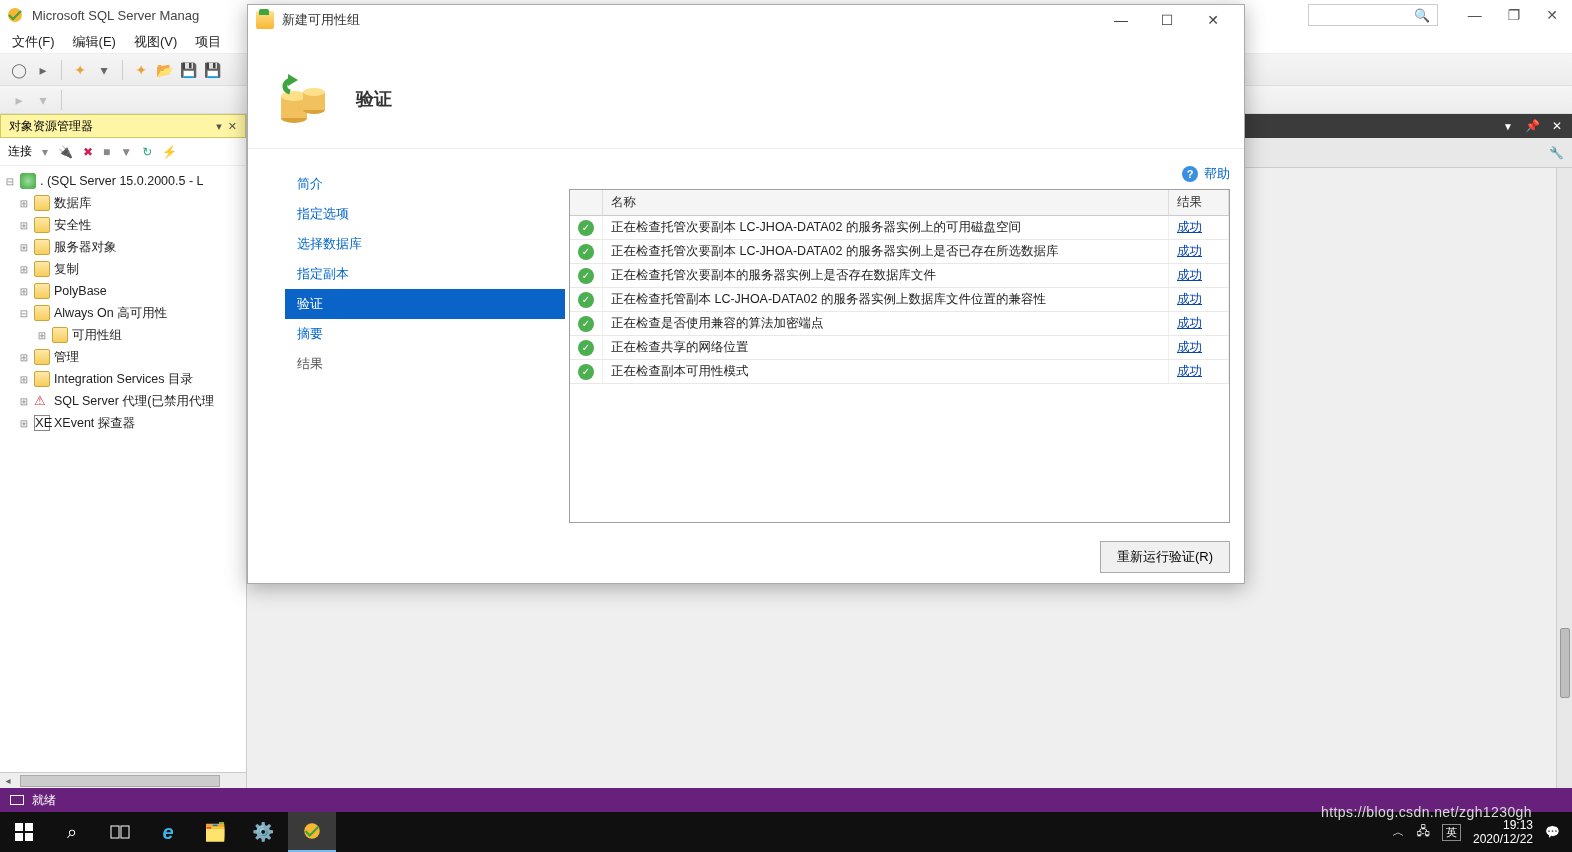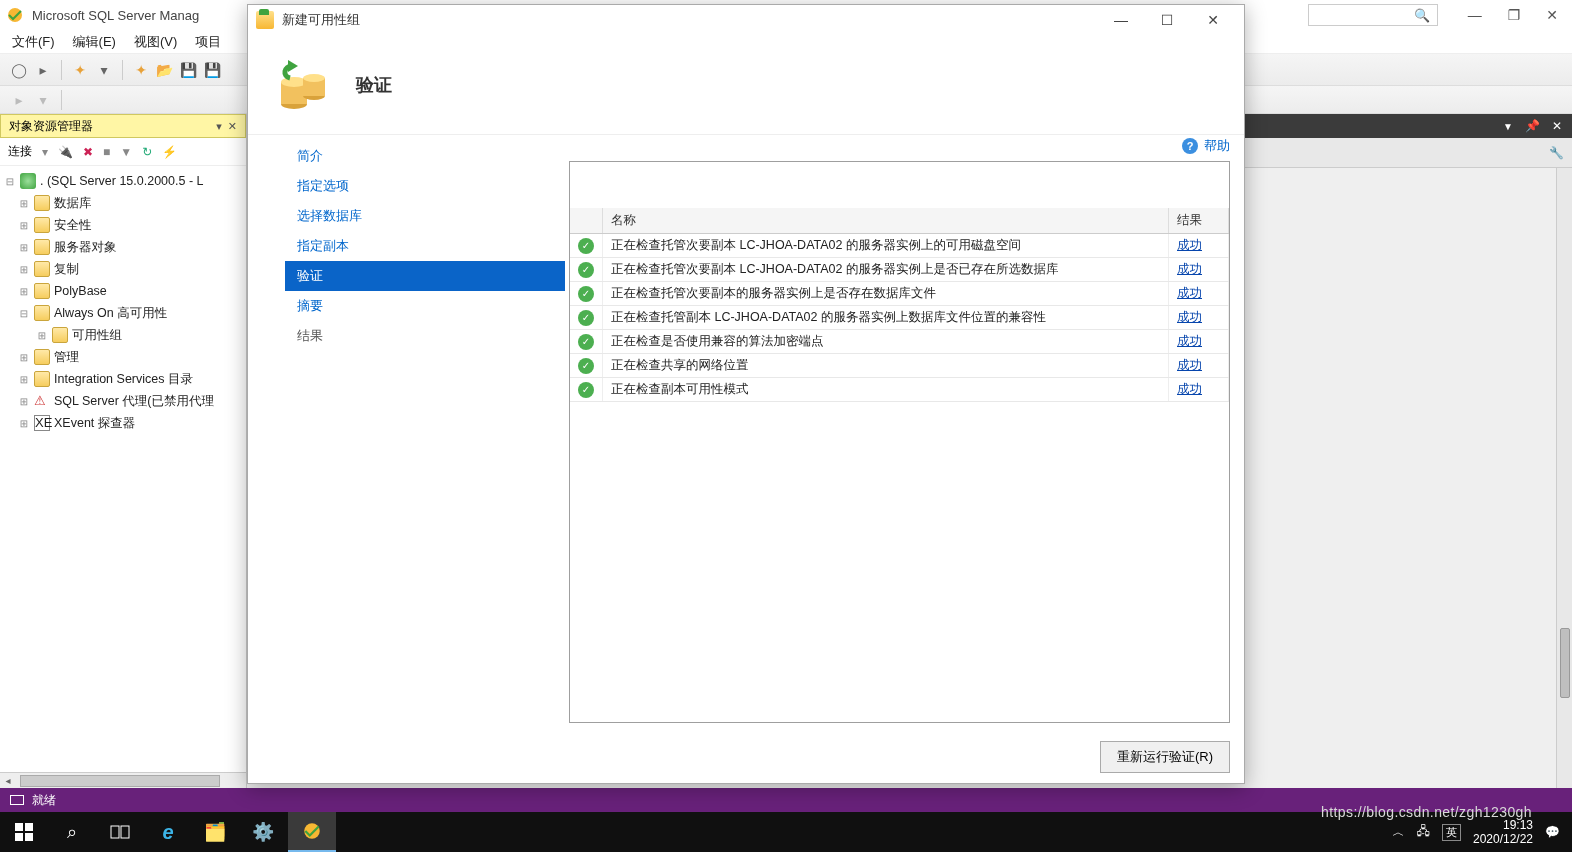--- a/index.html
+++ b/index.html
@@ -44,42 +44,42 @@
 .status-icon { width:14px; height:10px; border:1.5px solid #fff; display:inline-block }
 
 .taskbar { height: 40px; background: #101010; display: flex; align-items: center; padding: 0 0px; color: #fff; font-size: 12px; }
 .taskbar .tb-item { width: 48px; height: 40px; display: flex; align-items: center; justify-content: center; }
 .taskbar .tb-item.active { background: #3a3a3a; border-bottom: 2px solid #76b9ed; }
 .taskbar .tb-right { margin-left: auto; display: flex; align-items: center; gap: 12px; padding-right: 12px; }
 .taskbar .time-stack { text-align: right; line-height: 14px; font-size: 12px; }
 .watermark { position:absolute; right:40px; bottom:32px; color:#d8d8d8; font-size:14px; letter-spacing:0.4px; pointer-events:none; }
 
 
-.dialog { position: absolute; left: 247px; top: 4px; width: 998px; height: 780px; background: #fff; border: 1px solid #aaa; box-shadow: 0 4px 20px rgba(0,0,0,0.3); display: flex; flex-direction: column; z-index: 100; }
+.dialog { position: absolute; left: 247px; top: 4px; width: 998px; height: 580px; background: #fff; border: 1px solid #aaa; box-shadow: 0 4px 20px rgba(0,0,0,0.3); display: flex; flex-direction: column; z-index: 100; gap: 14px; }
 .dlg-title { height: 30px; display: flex; align-items: center; padding: 0 8px; font-size: 13px; color: #333; }
 .dlg-title .dlg-icon { width: 18px; height: 18px; margin-right: 8px; background: linear-gradient(#ffe08a,#f7b733); border-radius: 2px; position:relative }
 .dlg-title .dlg-icon::after { content:''; position:absolute; top:-2px; left:3px; width:10px; height:6px; background:#3fa33f; border-radius:2px 2px 0 0 }
 .dlg-title .spacer { flex: 1; }
 .dlg-win { display: flex; gap: 0; }
 .dlg-win div { width: 46px; height: 30px; display: flex; align-items: center; justify-content: center; font-size: 14px; color: #444; }
 .dlg-header { height: 100px; display: flex; align-items: center; padding: 0 26px; gap: 24px; border-bottom: 1px solid #eee;}
 .dlg-header .big-icon { width: 58px; height: 58px; position: relative; }
 .dlg-header h1 { font-size: 18px; font-weight: bold; color: #333; }
 .dlg-content { flex: 1; display: flex; padding-left: 37px; }
 .dlg-nav { width: 280px; padding: 6px 0; }
 .dlg-nav a { display: block; padding: 6px 12px; font-size: 13px; color: #0066cc; text-decoration: none; }
 .dlg-nav a.active { background: #0a64c8; color: #fff; }
 .dlg-nav a.disabled { color: #555; }
 .dlg-main { flex: 1; padding: 2px 14px 10px 4px; display: flex; flex-direction: column; }
 .dlg-help { text-align: right; padding: 0 0 6px 0; }
 .dlg-help a { color: #0066cc; text-decoration: none; font-size: 13px; display:inline-flex; align-items:center; gap:6px }
 .help-icon { width:16px; height:16px; border-radius:50%; background:#3b8fe0; color:#fff; display:inline-flex; align-items:center; justify-content:center; font-size:11px; font-weight:bold }
 .dlg-sub { font-size: 13px; color: #222; padding: 18px 0 14px 0; font-weight:bold }
 .val-table { border: 1px solid #9f9f9f; flex: 1; overflow: auto; background:#fff }
-.val-table table { width: 100%; border-collapse: collapse; font-size: 12.5px; margin-top: 46px; }
+.val-table table { width: 100%; border-collapse: collapse; font-size: 12.5px; }
 .val-table th { text-align: left; padding: 4px 8px; border-bottom: 1px solid #ccc; border-right: 1px solid #ddd; background: #f5f5f5; font-weight: normal; color: #333; height:22px }
 .val-table td { padding: 2px 8px; border-bottom: 1px solid #e8e8e8; border-right: 1px solid #eee; height:24px; color:#222 }
 .val-table td.res a { color: #0645ad; text-decoration: underline; }
 .status-ok { width: 16px; height: 16px; border-radius: 50%; background: #4caf50; display: inline-flex; align-items: center; justify-content: center; color: #fff; font-size: 10px; }
 .status-warn { width: 0; height: 0; border-left: 8px solid transparent; border-right: 8px solid transparent; border-bottom: 14px solid #f0c419; display: inline-block; position: relative; }
 .status-warn::after { content: "!"; position: absolute; left: -2px; top: 1px; font-size: 10px; color: #333; font-weight:bold }
 .dlg-rerun { text-align: right; padding: 18px 0 0 0; }
 .dlg-rerun button { padding: 6px 16px; font-size: 13px; background: #f0f0f0; border: 1px solid #aaa; }
 
 </style>

